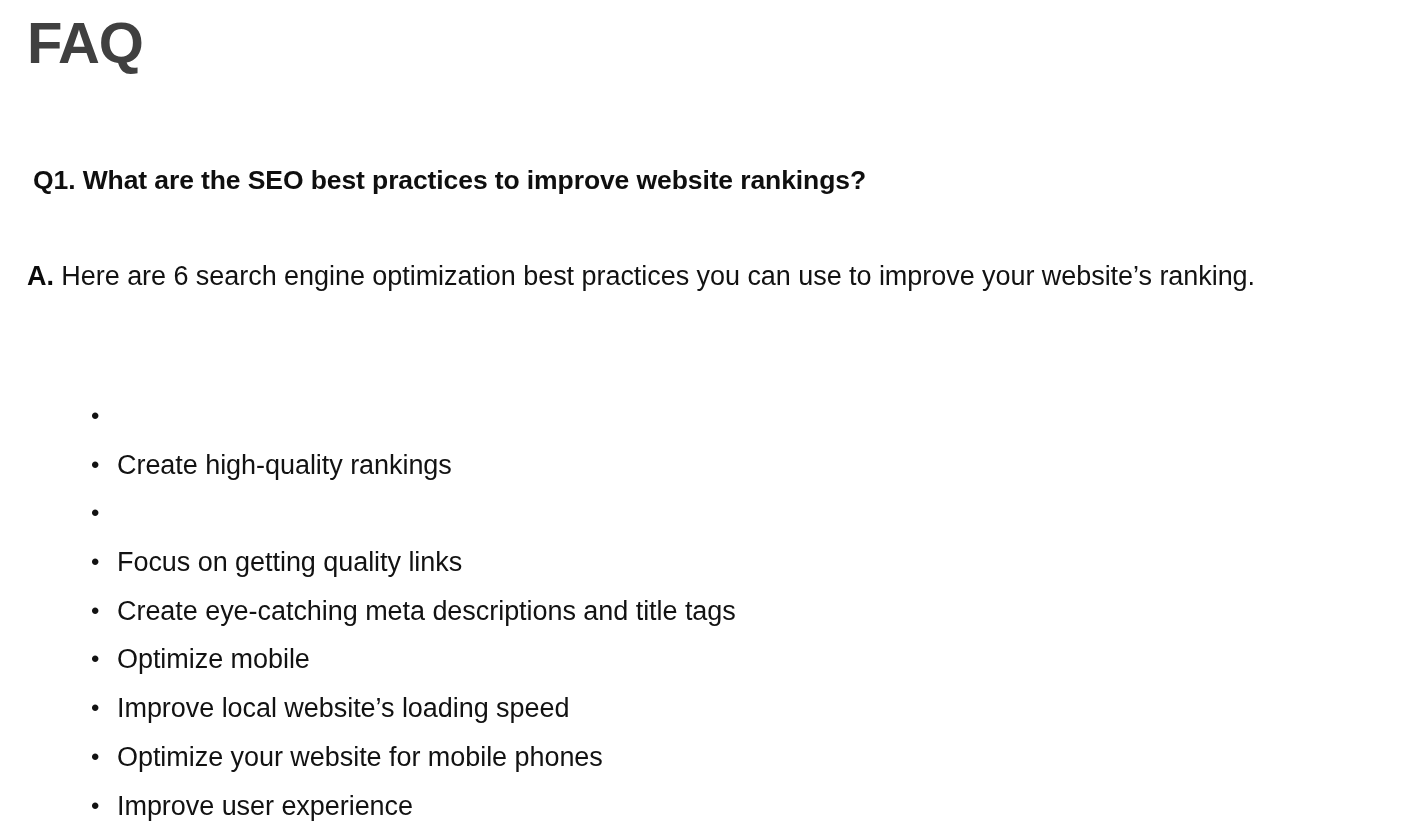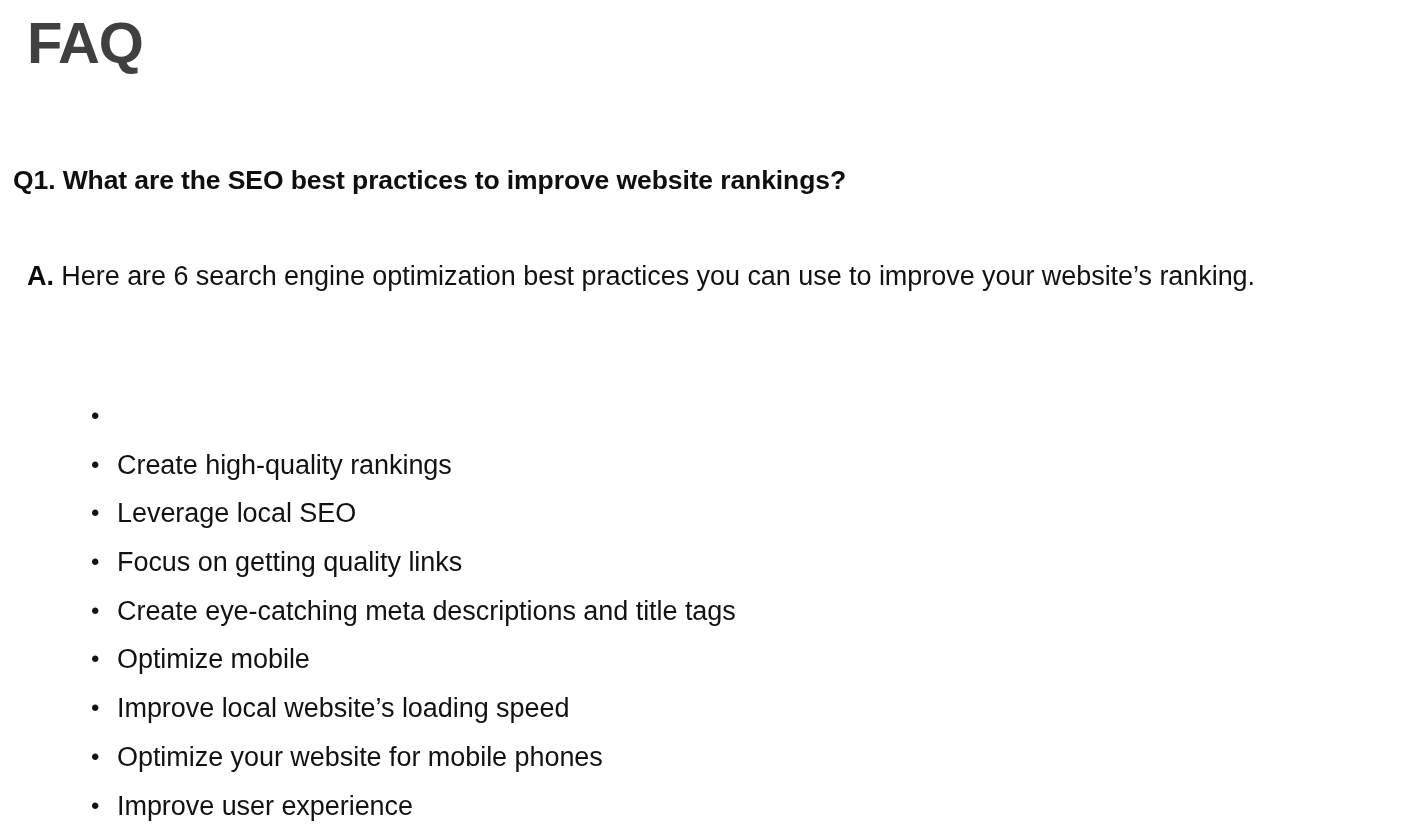--- a/index.html
+++ b/index.html
@@ -32,21 +32,21 @@
     top: 8px;
     font-size: 58px;
     line-height: 70px;
     font-weight: 800;
     letter-spacing: -1.2px;
     color: #404040;
   }
 
   .question {
     position: absolute;
-    left: 13px;
+    left: 33px;
     top: 163px;
     width: 1350px;
     margin: 0;
     font-size: 26.5px;
     line-height: 34px;
     font-weight: 700;
     letter-spacing: -0.1px;
     color: #0f0f0f;
   }
 
@@ -116,21 +116,20 @@
   <ul class="bullet-list">
     <li class="bullet-item">
       <span class="bullet-marker">•</span>
     </li>
     <li class="bullet-item">
       <span class="bullet-marker">•</span>
       <span>Create high-quality rankings</span>
     </li>
     <li class="bullet-item">
       <span class="bullet-marker">•</span>
-      <span>Leverage local SEO</span>
     </li>
     <li class="bullet-item">
       <span class="bullet-marker">•</span>
       <span>Focus on getting quality links</span>
     </li>
     <li class="bullet-item">
       <span class="bullet-marker">•</span>
       <span>Create eye-catching meta descriptions and title tags</span>
     </li>
     <li class="bullet-item">

